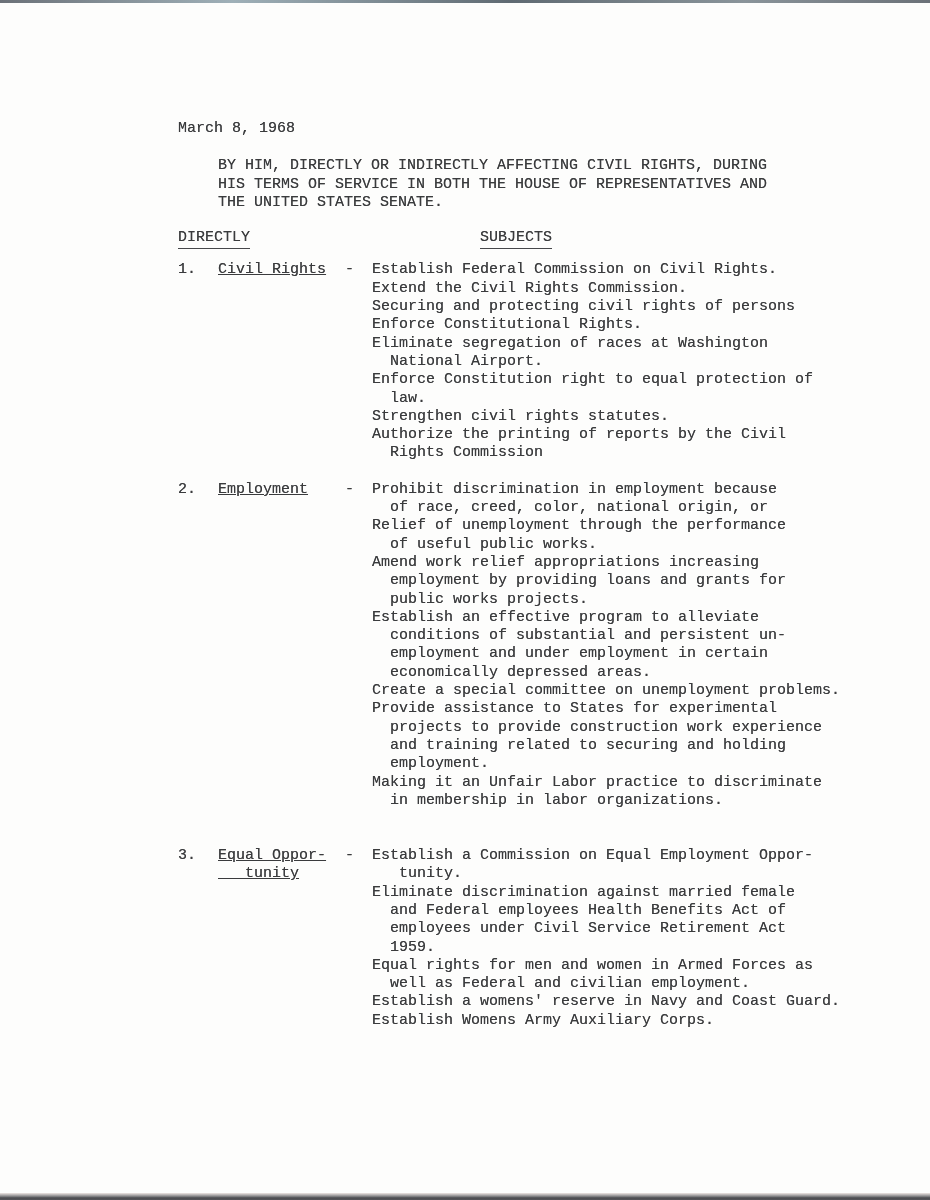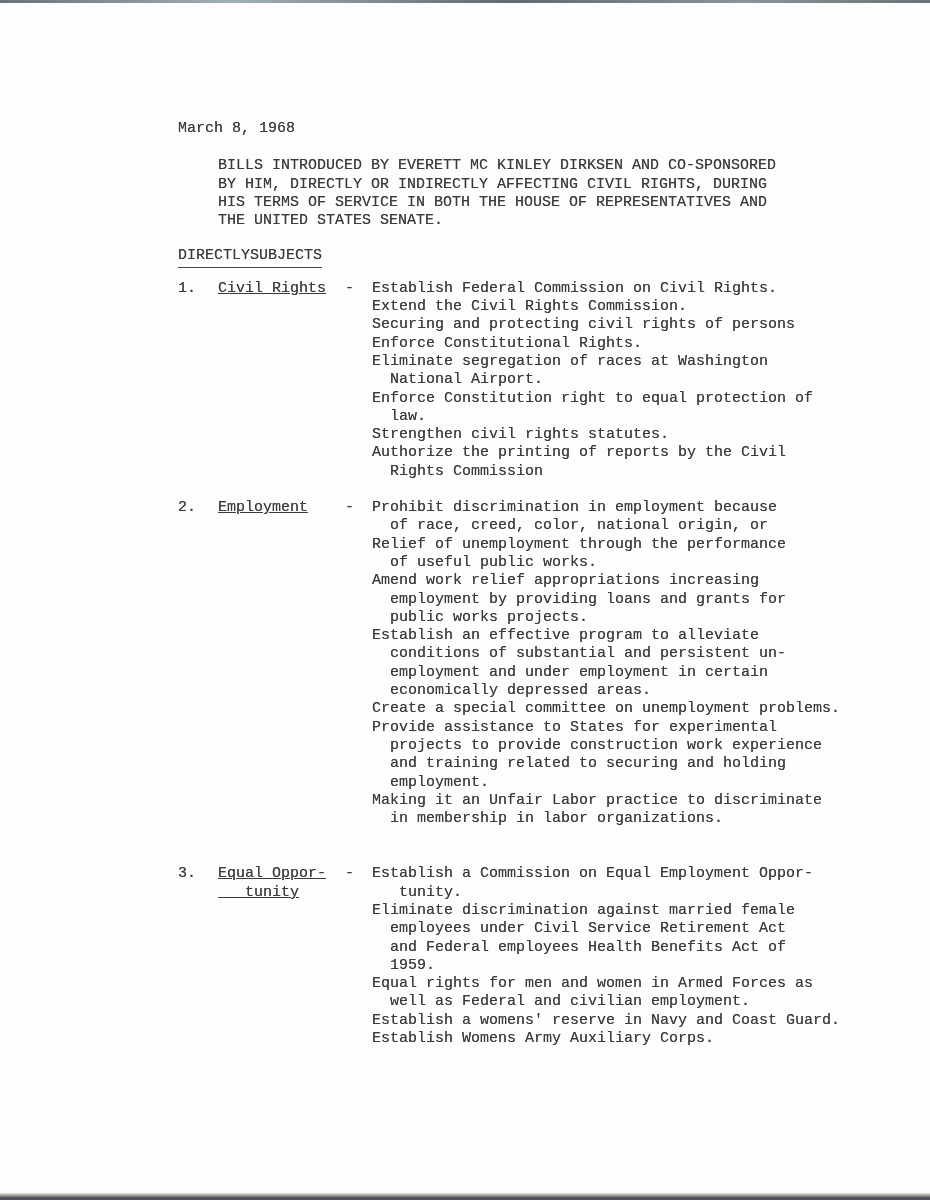--- a/index.html
+++ b/index.html
@@ -32,21 +32,21 @@
   .date { white-space:pre; }
   .header { margin:19px 0 0 40px; }
   .hline { white-space:pre; }
   .colheads { margin-top:17px; display:flex; }
   .colhead {
     display:inline-block;
     border-bottom:1.6px solid #46474a;
     padding-bottom:1px;
     white-space:pre;
   }
-  .colhead.right { }
+  .colhead.right { margin-left:230px; }
   #items { margin-top:12px; }
   .item { display:flex; align-items:flex-start; }
   .item + .item { margin-top:18px; }
   .item:nth-child(3) { margin-top:37px; }
   .num  { width:40px;  white-space:pre; }
   .cat  { width:127px; white-space:pre; }
   .cline{ white-space:pre;text-decoration:underline; }
   .dash { width:27px;  white-space:pre; }
   .subs { flex:1; }
   .sline{ white-space:pre; }
@@ -54,21 +54,20 @@
 </head>
 <body>
 
 <div class="page">
   <div class="edge-top"></div>
 
   <div class="content">
     <div class="date">March 8, 1968</div>
 
     <div class="header" id="header-lines">
-        <div class="hline">BILLS INTRODUCED BY EVERETT MC KINLEY DIRKSEN AND CO-SPONSORED</div>
         <div class="hline">BY HIM, DIRECTLY OR INDIRECTLY AFFECTING CIVIL RIGHTS, DURING</div>
         <div class="hline">HIS TERMS OF SERVICE IN BOTH THE HOUSE OF REPRESENTATIVES AND</div>
         <div class="hline">THE UNITED STATES SENATE.</div>
       </div>
 
     <div class="colheads">
       <span class="colhead left">DIRECTLY</span>
       <span class="colhead right">SUBJECTS</span>
     </div>
 
@@ -117,22 +116,22 @@
           </div>
         </div>
         <div class="item">
           <div class="num">3.</div>
           <div class="cat"><div class="cline">Equal Oppor-</div><div class="cline">   tunity</div></div>
           <div class="dash">-</div>
           <div class="subs">
             <div class="sline">Establish a Commission on Equal Employment Oppor-</div>
             <div class="sline">   tunity.</div>
             <div class="sline">Eliminate discrimination against married female</div>
+            <div class="sline">  and Federal employees Health Benefits Act of</div>
             <div class="sline">  employees under Civil Service Retirement Act</div>
-            <div class="sline">  and Federal employees Health Benefits Act of</div>
             <div class="sline">  1959.</div>
             <div class="sline">Equal rights for men and women in Armed Forces as</div>
             <div class="sline">  well as Federal and civilian employment.</div>
             <div class="sline">Establish a womens' reserve in Navy and Coast Guard.</div>
             <div class="sline">Establish Womens Army Auxiliary Corps.</div>
           </div>
         </div>
       </div>
   </div>
 

